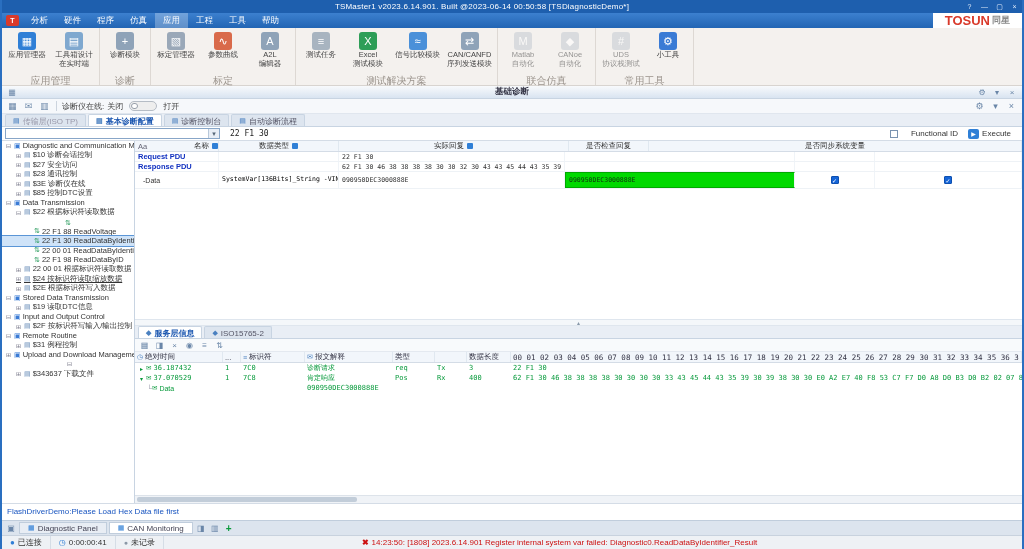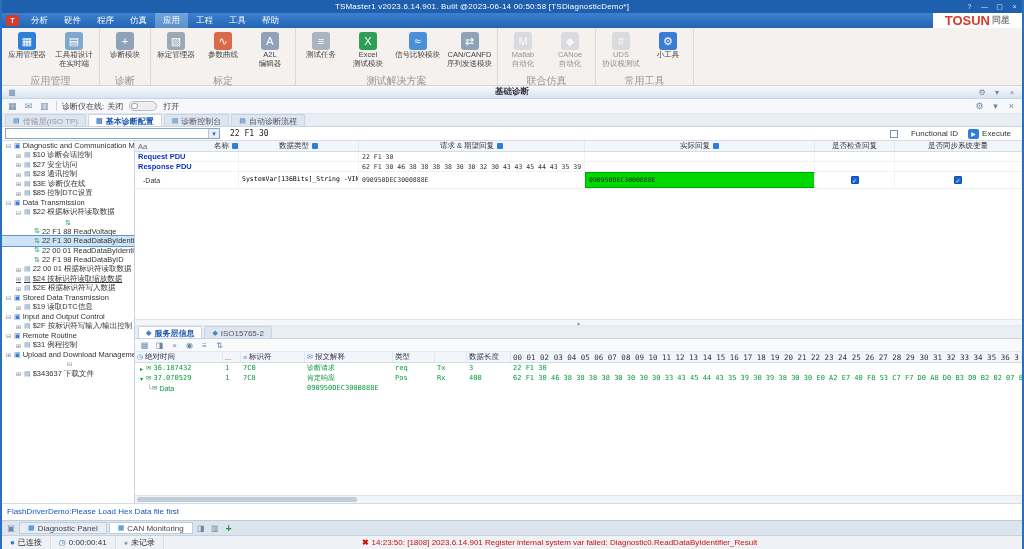--- a/index.html
+++ b/index.html
@@ -73,21 +73,21 @@
   .titem.svc .tico { color:#2f9e62; }
   .titem.sel { background:#cfe3f8; outline:1px solid #5a95d6; }
 
   .right-panel { flex:1; display:flex; flex-direction:column; min-width:0; background:#fff; }
 
   
   .dhead { display:flex; height:11px; background:#f2f6fb; border-bottom:1px solid #d4dce6; color:#333; font-size:7.5px; flex:none; }
   .dhead .c { display:flex; align-items:center; justify-content:center; gap:3px; border-right:1px solid #e0e8f0; overflow:hidden; }
   .aa { color:#667; margin-right:auto; padding-left:3px; }
   .hico { width:6px; height:6px; background:#2f7fd6; border-radius:1px; flex:none; }
-  .w-name{width:104px;} .w-type{width:120px;} .w-req{width:226px;} .w-act{width:230px;} .w-chk{width:80px;} .w-sync{flex:1;}
+  .w-name{width:84px;} .w-type{width:120px;} .w-req{width:226px;} .w-act{width:230px;} .w-chk{width:80px;} .w-sync{flex:1;}
   .drow { display:flex; border-bottom:1px solid #eef2f6; align-items:stretch; flex:none; }
   .drow .c { border-right:1px solid #f0f4f8; overflow:hidden; white-space:nowrap; display:flex; align-items:center; }
   .r-pdu { height:10px; }
   .r-data { height:17px; }
   .pdu-name { color:#1030c0; font-weight:bold; font-size:7.5px; padding-left:3px; }
   .data-name-cell { color:#333; font-size:7px; padding-left:8px; }
   .hex { font-family:"DejaVu Sans Mono",monospace; font-size:6.5px; color:#333; padding-left:3px; }
   .dtype { font-size:6.5px; white-space:pre-line; line-height:1.2; font-family:"DejaVu Sans Mono",monospace; padding-left:3px; }
   .actual-green { background:#00d900; border:1px solid #00a800; font-family:"DejaVu Sans Mono",monospace; font-size:6.5px; padding-left:3px; color:#103010; }
   .ccb { justify-content:center; }
@@ -507,24 +507,20 @@
       <div class="dhead" data-name="diagnostic-table-header">
         <div class="c w-name" data-name="header-name">
           <span class="aa" data-name="font-size-label">Aa</span>
           <span data-name="header-name-label">名称</span>
           <span class="hico" data-name="column-filter-icon"></span>
         </div>
         <div class="c w-type" data-name="header-datatype">
           <span data-name="header-datatype-label">数据类型</span>
           <span class="hico" data-name="column-filter-icon"></span>
         </div>
-        <div class="c w-req" data-name="header-request">
-          <span data-name="header-request-label">请求 &amp; 期望回复</span>
-          <span class="hico" data-name="column-filter-icon"></span>
-        </div>
         <div class="c w-act" data-name="header-actual">
           <span data-name="header-actual-label">实际回复</span>
           <span class="hico" data-name="column-filter-icon"></span>
         </div>
         <div class="c w-chk" data-name="header-check-response">
           <span data-name="header-check-label">是否检查回复</span>
         </div>
         <div class="c w-sync" data-name="header-sync-sysvar">
           <span data-name="header-sync-label">是否同步系统变量</span>
         </div>

